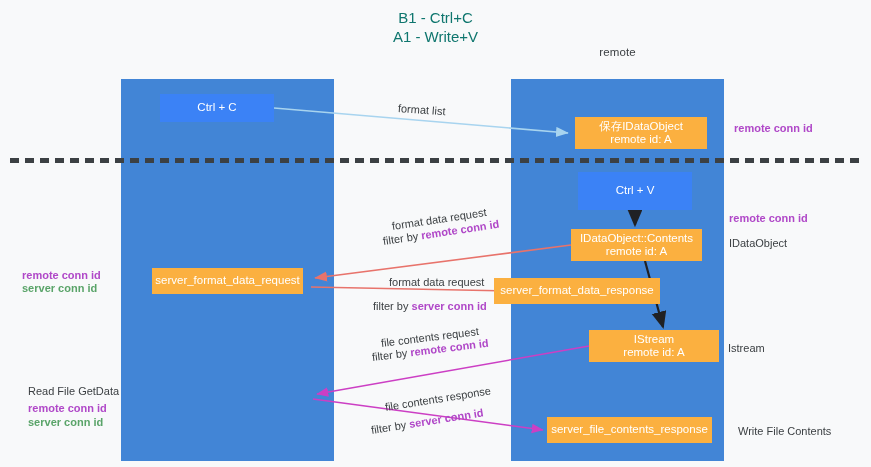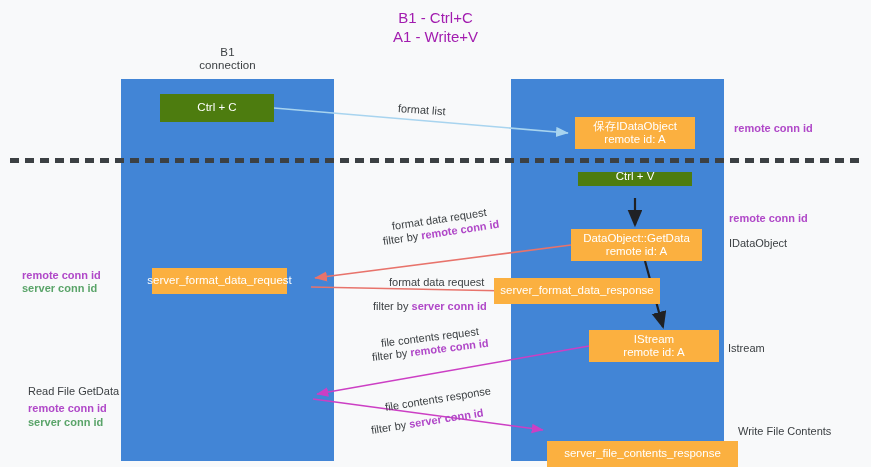--- a/index.html
+++ b/index.html
@@ -28,43 +28,43 @@
   .col-head{
     position:absolute;text-align:center;color:#3c4043;
     font-size:11.5px;line-height:13px;letter-spacing:.1px;
   }
   #head-b1{left:121px;top:46px;width:213px;}
   #head-a1{left:511px;top:46px;width:213px;}
 
   
   #title{
     position:absolute;left:0;top:8px;width:871px;text-align:center;
-    color:#a21caf;font-size:15px;line-height:19px;
+    color:#0f766e;font-size:15px;line-height:19px;
   }
 
   
   .node{
     position:absolute;box-sizing:border-box;
     display:flex;flex-direction:column;align-items:center;justify-content:center;
     color:#ffffff;font-size:11.5px;line-height:13.5px;text-align:center;
     padding:3px 6px;
   }
-  .node.green{background:#4d7c0f;}
+  .node.green{background:#3b82f6;}
   .node.orange{background:#fbb040;}
   .node span{display:block;white-space:nowrap;}
 
   #n-ctrlc  {left:160px;top:94px;width:114px;height:28px;}
-  #n-save   {left:575px;top:117px;width:120px;height:32px;}
-  #n-ctrlv  {left:578px;top:172px;width:114px;height:14px;justify-content:flex-end;}
+  #n-save   {left:575px;top:117px;width:132px;height:32px;}
+  #n-ctrlv  {left:578px;top:172px;width:114px;height:38px;}
   #n-getdata{left:571px;top:229px;width:131px;height:32px;}
-  #n-sfdreq {left:152px;top:268px;width:135px;height:26px;align-items:center;}
+  #n-sfdreq {left:152px;top:268px;width:151px;height:26px;align-items:center;}
   #n-sfdresp{left:494px;top:278px;width:166px;height:26px;}
   #n-istream{left:589px;top:330px;width:130px;height:32px;}
   #n-sfcreq {left:150px;top:383px;width:163px;height:26px;}
-  #n-sfcresp{left:547px;top:417px;width:191px;height:26px;margin-top:24px;}
+  #n-sfcresp{left:547px;top:417px;width:165px;height:26px;}
 
   
   #divider{
     position:absolute;left:10px;top:158px;width:855px;height:5px;
     background:repeating-linear-gradient(to right,#3c4043 0 9px,transparent 9px 15px);
     z-index:5;
   }
 
   
   .lbl{position:absolute;color:#3c4043;font-size:11px;line-height:14px;white-space:nowrap;}
@@ -151,21 +151,21 @@
     <div class="node orange" id="n-save">
       <span>保存IDataObject</span>
       <span>remote id: A</span>
     </div>
 
     <div class="node green" id="n-ctrlv">
       <span>Ctrl + V</span>
     </div>
 
     <div class="node orange" id="n-getdata">
-      <span>DataObject::GetData</span>
+      <span>IDataObject::Contents</span>
       <span>remote id: A</span>
     </div>
 
     <div class="node orange" id="n-sfdreq">
       <span>server_format_data_request</span>
     </div>
 
     <div class="node orange" id="n-sfdresp">
       <span>server_format_data_response</span>
     </div>
@@ -183,26 +183,23 @@
 
   <div id="divider"></div>
 
   <div class="layer" id="text-layer">
 
     <div id="title">
       <div>B1 - Ctrl+C</div>
       <div>A1 - Write+V</div>
     </div>
 
-    <div class="col-head" id="head-b1">
-      <div>B1</div>
-      <div>connection</div>
-    </div>
 
     <div class="col-head" id="head-a1">
+      <div>remote</div>
     </div>
 
     <div class="lbl rot-d" id="t-formatlist">format list</div>
 
     <div class="lbl purple" id="t-rci-1">remote conn id</div>
     <div class="lbl purple" id="t-rci-2">remote conn id</div>
     <div class="lbl" id="t-dataobject">IDataObject</div>
     <div class="lbl" id="t-istream">Istream</div>
     <div class="lbl" id="t-writefile">Write File Contents</div>
 

